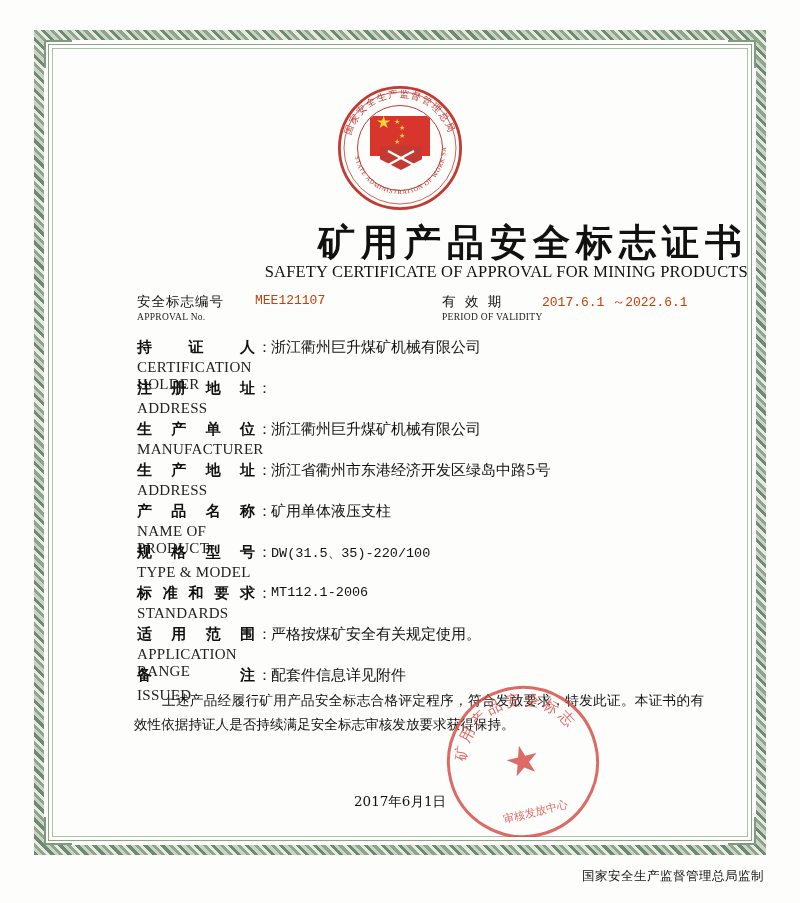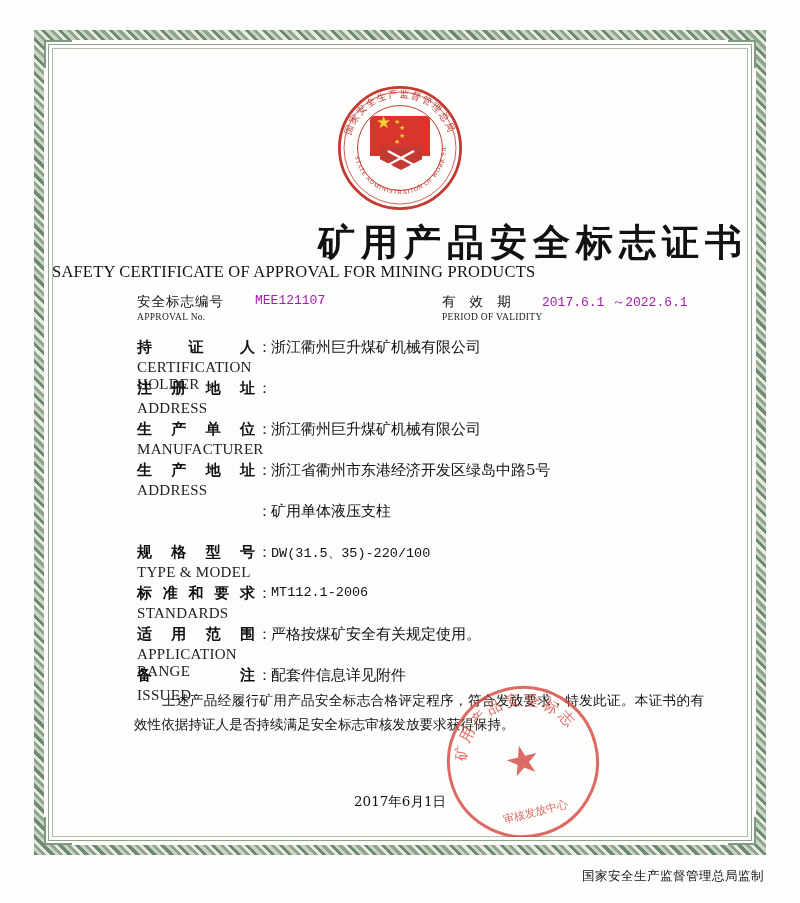--- a/index.html
+++ b/index.html
@@ -133,51 +133,51 @@
     font-family: "DejaVu Serif", serif;
     font-size: 37px;
     font-weight: bold;
     letter-spacing: 6px;
     color: #111;
   }
   .title-en {
     position: absolute;
     top: 214px;
     left: 0; right: 0;
-    text-align: left;
+    text-align: right;
     font-family: "Liberation Serif", serif;
     font-size: 16.5px;
     letter-spacing: 0.2px;
     color: #111;
   }
 
   
   .approval-row {
     position: absolute;
     top: 245px;
     left: 85px;
     right: 40px;
     height: 34px;
   }
   .lbl-cn {
-    font-family: Liberation Mono, monospace;
+    font-family: Liberation Serif, serif;
     font-size: 13.5px;
     color: #111;
     letter-spacing: 1px;
   }
   .lbl-en {
     font-family: "Liberation Serif", serif;
     font-size: 9.5px;
     color: #222;
     letter-spacing: 0.3px;
   }
   .val-mono {
     font-family: "Liberation Mono", monospace;
     font-size: 13px;
-    color: #a21caf;
+    color: #c2410c;
   }
   .approval-left {
     position: absolute; left: 0; top: 0;
   }
   .approval-left .lbl-cn { display: block; }
   .approval-left .lbl-en { display: block; margin-top: 1px; }
   .approval-no {
     position: absolute;
     left: 118px;
     top: 0px;
@@ -449,20 +449,24 @@
       <div class="field">
         <span class="lbl">
           <span class="cn">生 产 地 址</span>
           <span class="en">ADDRESS</span>
         </span>
         <span class="colon">：</span>
         <span class="val">浙江省衢州市东港经济开发区绿岛中路5号</span>
       </div>
 
       <div class="field">
+        <span class="lbl">
+          <span class="cn">产 品 名 称</span>
+          <span class="en">NAME OF PRODUCT</span>
+        </span>
         <span class="colon">：</span>
         <span class="val">矿用单体液压支柱</span>
       </div>
 
       <div class="field">
         <span class="lbl">
           <span class="cn">规 格 型 号</span>
           <span class="en">TYPE &amp; MODEL</span>
         </span>
         <span class="colon">：</span>

